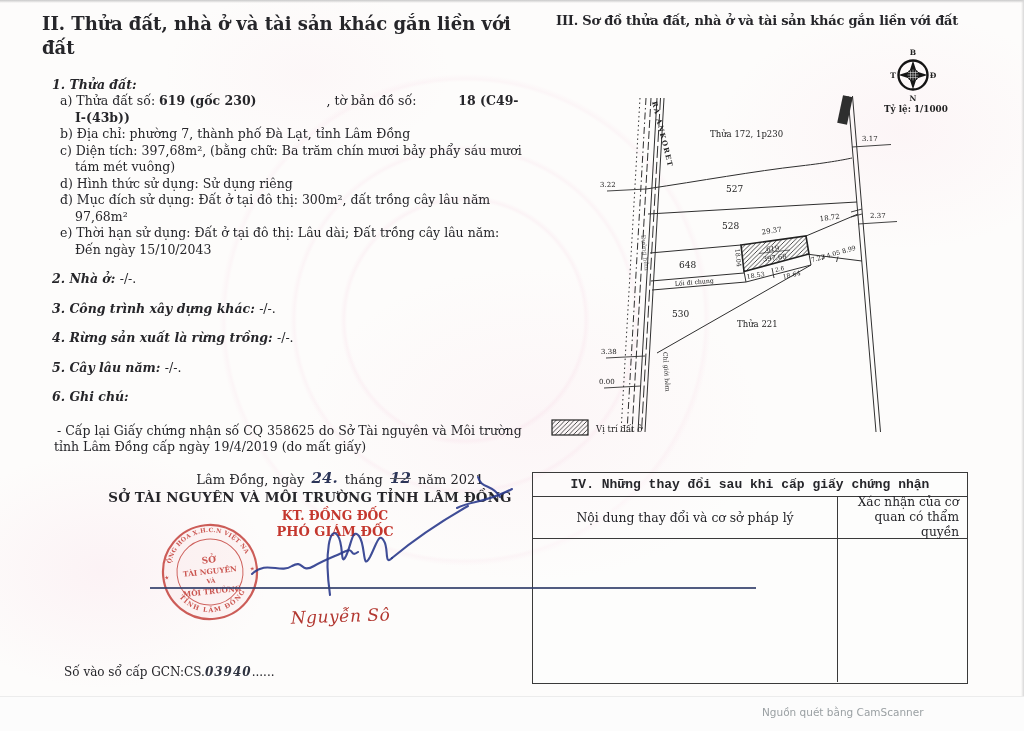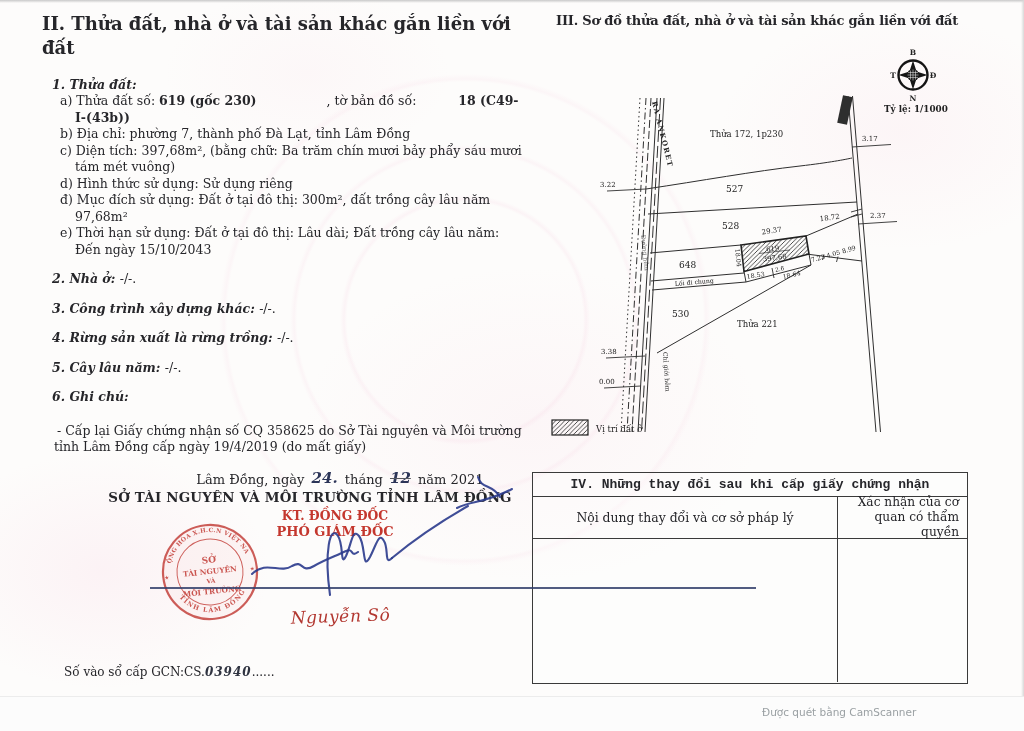--- a/index.html
+++ b/index.html
@@ -258,16 +258,16 @@
       <div class="t4-b1"></div>
       <div class="t4-b2"></div>
     </div>
   </div>
 
   <div class="gcn">
     <span>Số vào sổ cấp GCN:CS.</span><span class="hand2">03940</span><span>......</span>
   </div>
 
   <div class="scanbar">
-    <div class="scantext">Được quét bằng CamScanner</div>
+    <div class="scantext">Nguồn quét bằng CamScanner</div>
   </div>
 
 </div>
 
 </body></html>

